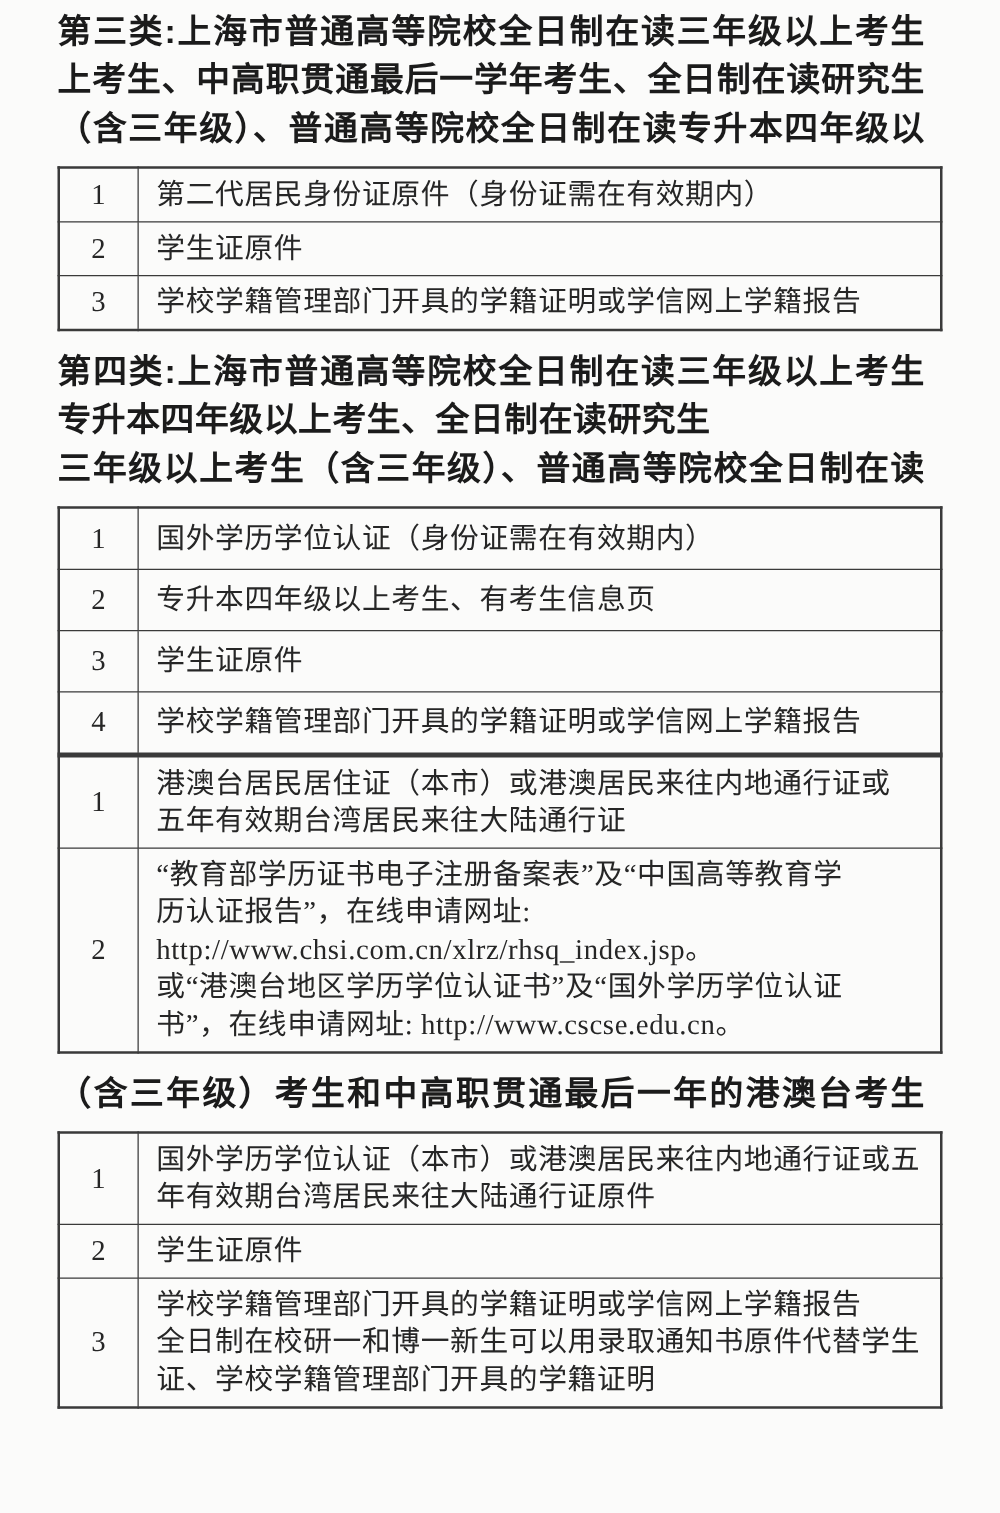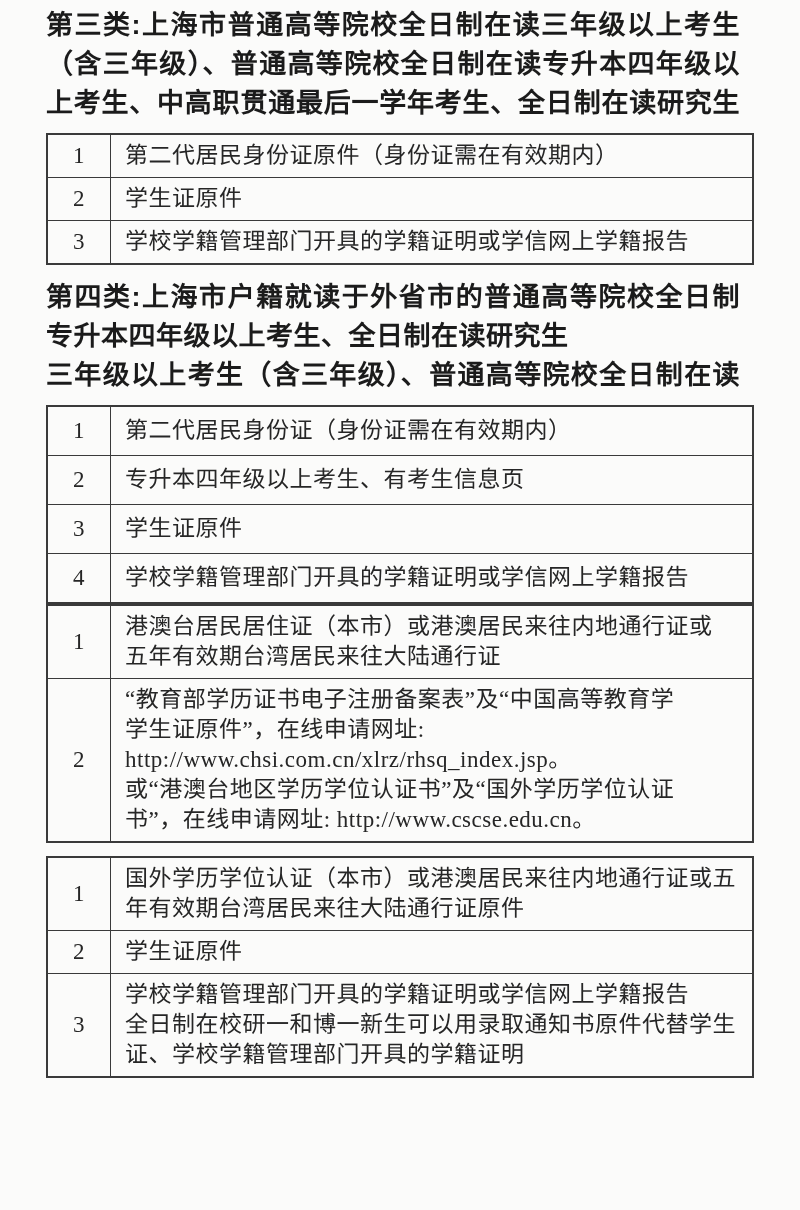--- a/index.html
+++ b/index.html
@@ -66,22 +66,22 @@
   table.pad-lg td.txt { padding-top: 9px; padding-bottom: 9px; }
 </style>
 </head>
 <body>
 
 <div class="page">
 
   <section>
     <h2 class="heading">
       <span class="hline stretch">第三类:上海市普通高等院校全日制在读三年级以上考生</span>
+      <span class="hline stretch">上考生、中高职贯通最后一学年考生、全日制在读研究生</span>
       <span class="hline stretch">（含三年级）、普通高等院校全日制在读专升本四年级以</span>
-      <span class="hline stretch">上考生、中高职贯通最后一学年考生、全日制在读研究生</span>
     </h2>
     <table class="doc-table">
       <tbody>
         <tr>
           <td class="num">1</td>
           <td class="txt">第二代居民身份证原件（身份证需在有效期内）</td>
         </tr>
         <tr>
           <td class="num">2</td>
           <td class="txt">学生证原件</td>
@@ -89,29 +89,29 @@
         <tr>
           <td class="num">3</td>
           <td class="txt">学校学籍管理部门开具的学籍证明或学信网上学籍报告</td>
         </tr>
       </tbody>
     </table>
   </section>
 
   <section>
     <h2 class="heading">
-      <span class="hline stretch">第四类:上海市户籍就读于外省市的普通高等院校全日制</span>
+      <span class="hline stretch">第四类:上海市普通高等院校全日制在读三年级以上考生</span>
       <span class="hline">专升本四年级以上考生、全日制在读研究生</span>
       <span class="hline stretch">三年级以上考生（含三年级）、普通高等院校全日制在读</span>
     </h2>
     <table class="doc-table pad-lg">
       <tbody>
         <tr>
           <td class="num">1</td>
-          <td class="txt">第二代居民身份证（身份证需在有效期内）</td>
+          <td class="txt">国外学历学位认证（身份证需在有效期内）</td>
         </tr>
         <tr>
           <td class="num">2</td>
           <td class="txt">专升本四年级以上考生、有考生信息页</td>
         </tr>
         <tr>
           <td class="num">3</td>
           <td class="txt">学生证原件</td>
         </tr>
         <tr>
@@ -126,31 +126,32 @@
     <table class="doc-table">
       <tbody>
         <tr>
           <td class="num">1</td>
           <td class="txt">港澳台居民居住证（本市）或港澳居民来往内地通行证或
 五年有效期台湾居民来往大陆通行证</td>
         </tr>
         <tr>
           <td class="num">2</td>
           <td class="txt">“教育部学历证书电子注册备案表”及“中国高等教育学
-学生证原件”，在线申请网址:
+历认证报告”，在线申请网址:
 http://www.chsi.com.cn/xlrz/rhsq_index.jsp。
 或“港澳台地区学历学位认证书”及“国外学历学位认证
 书”，在线申请网址: http://www.cscse.edu.cn。</td>
         </tr>
       </tbody>
     </table>
   </section>
 
   <section>
     <h2 class="heading">
+      <span class="hline stretch">（含三年级）考生和中高职贯通最后一年的港澳台考生</span>
     </h2>
     <table class="doc-table">
       <tbody>
         <tr>
           <td class="num">1</td>
           <td class="txt">国外学历学位认证（本市）或港澳居民来往内地通行证或五
 年有效期台湾居民来往大陆通行证原件</td>
         </tr>
         <tr>
           <td class="num">2</td>

